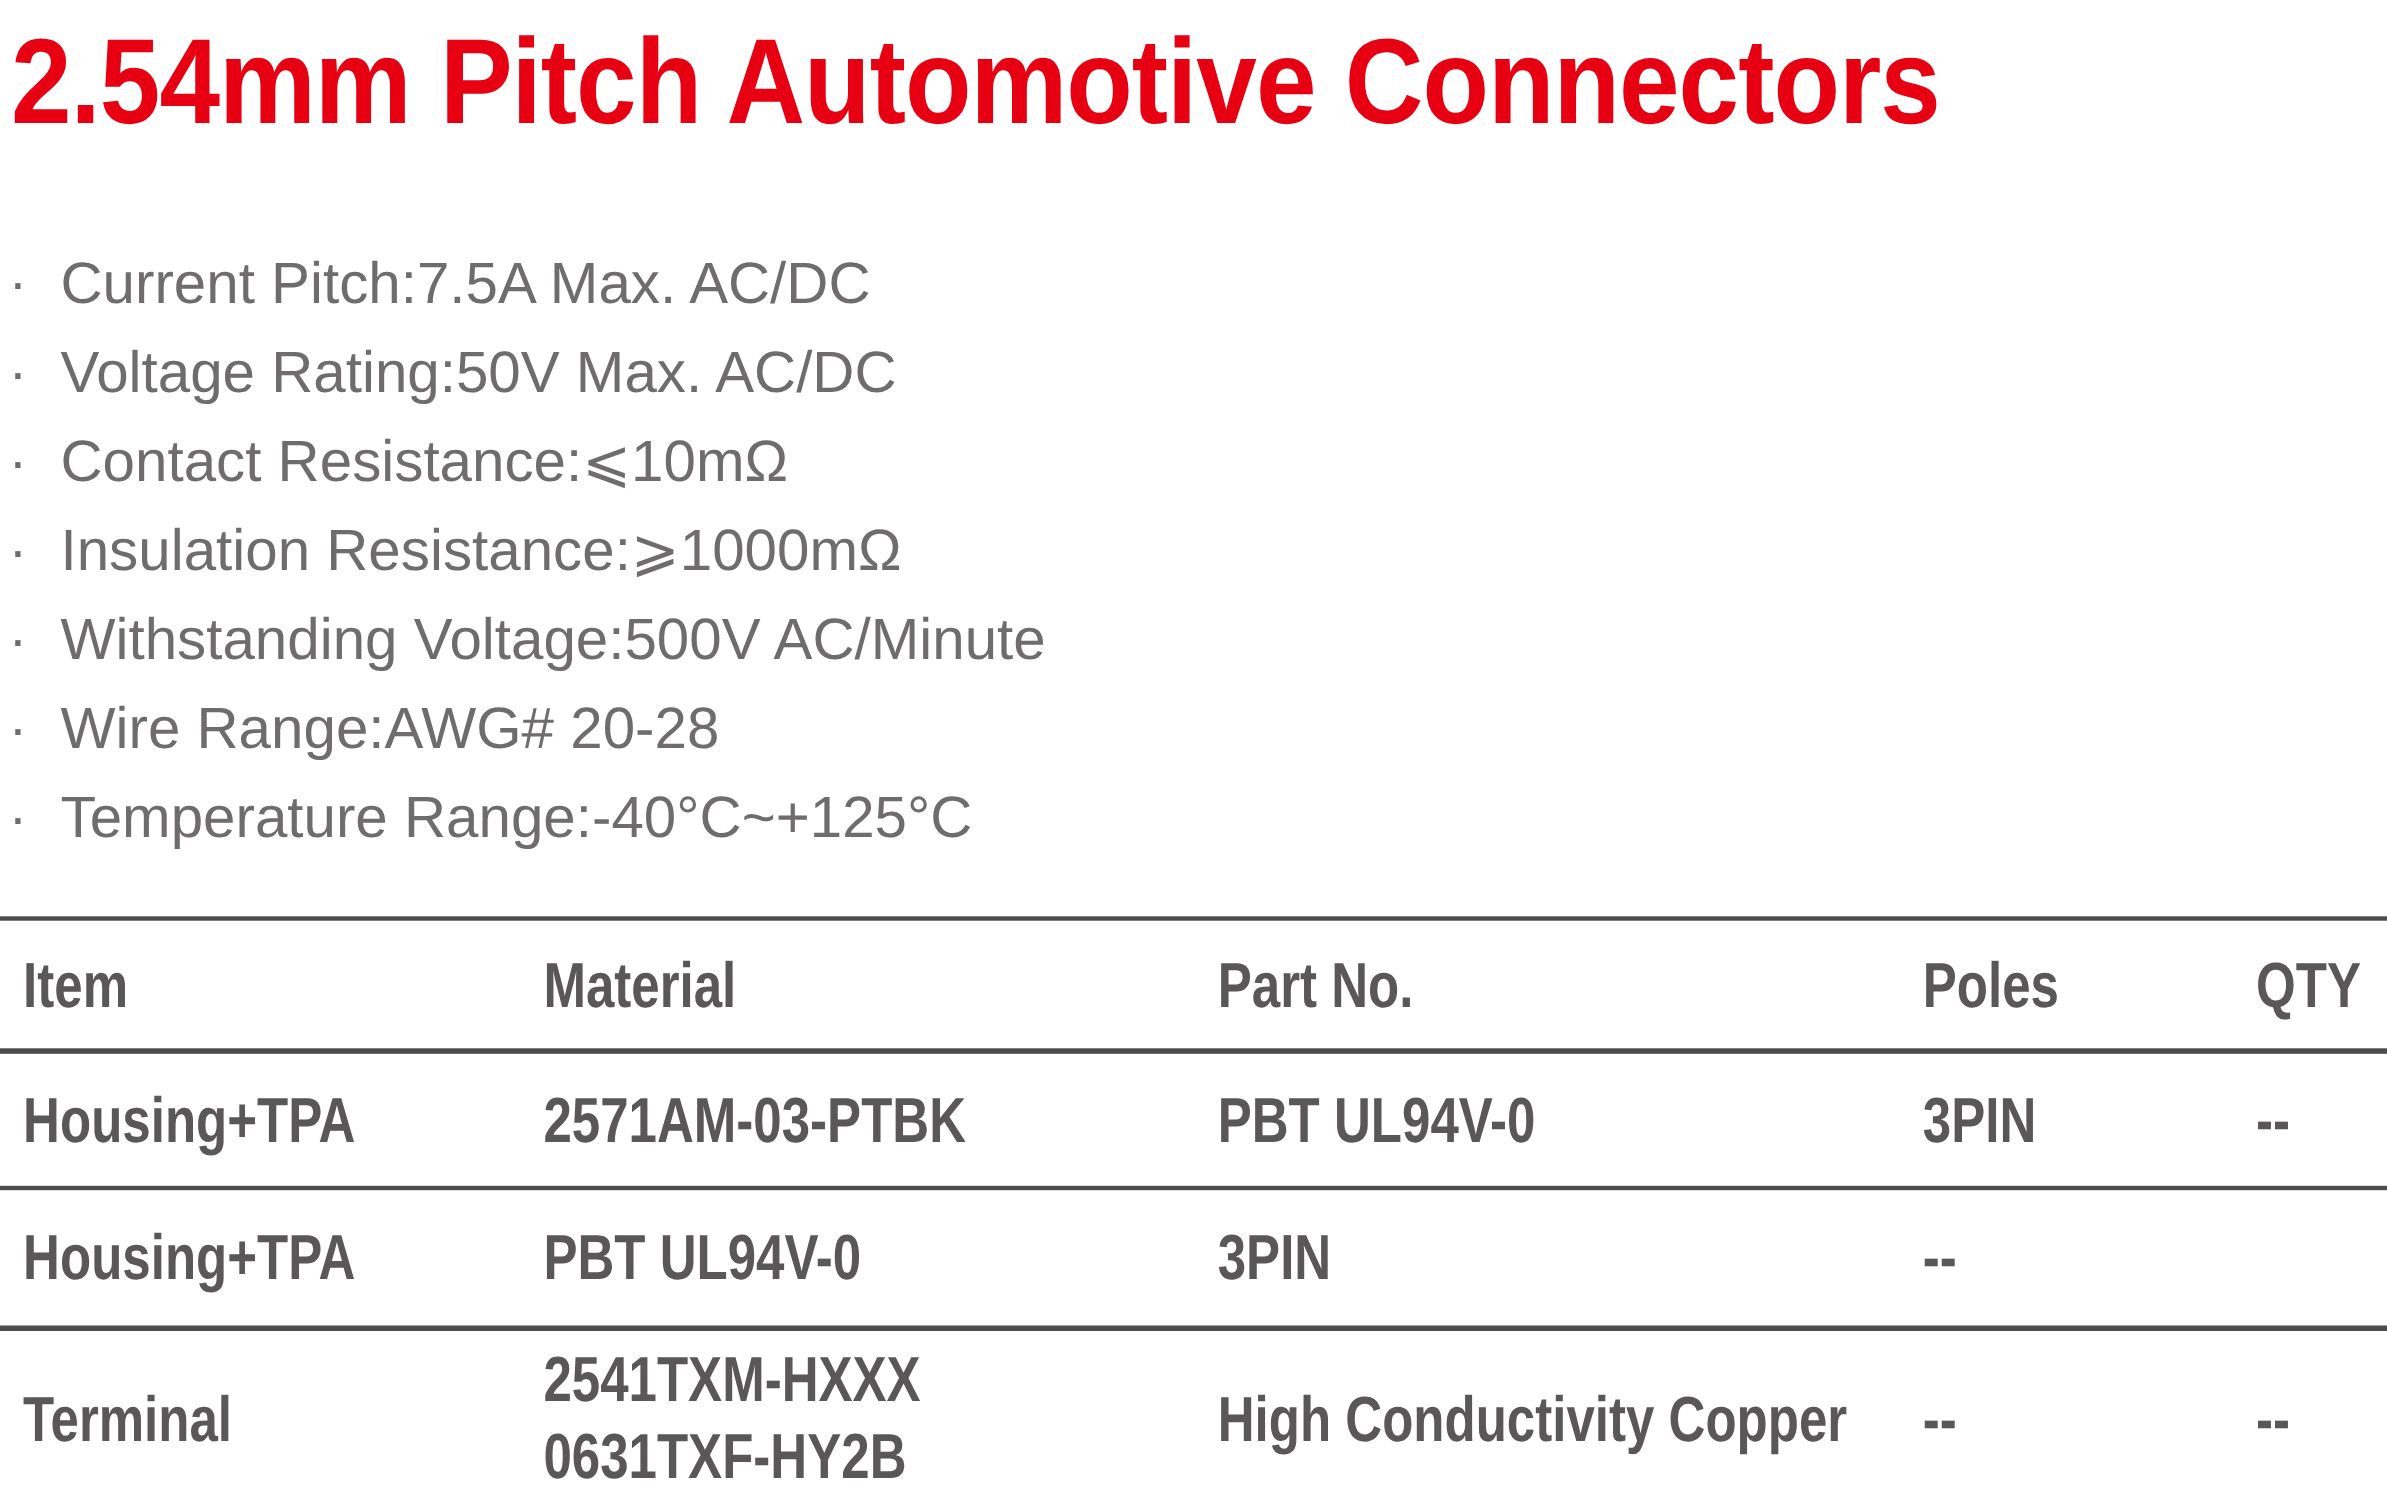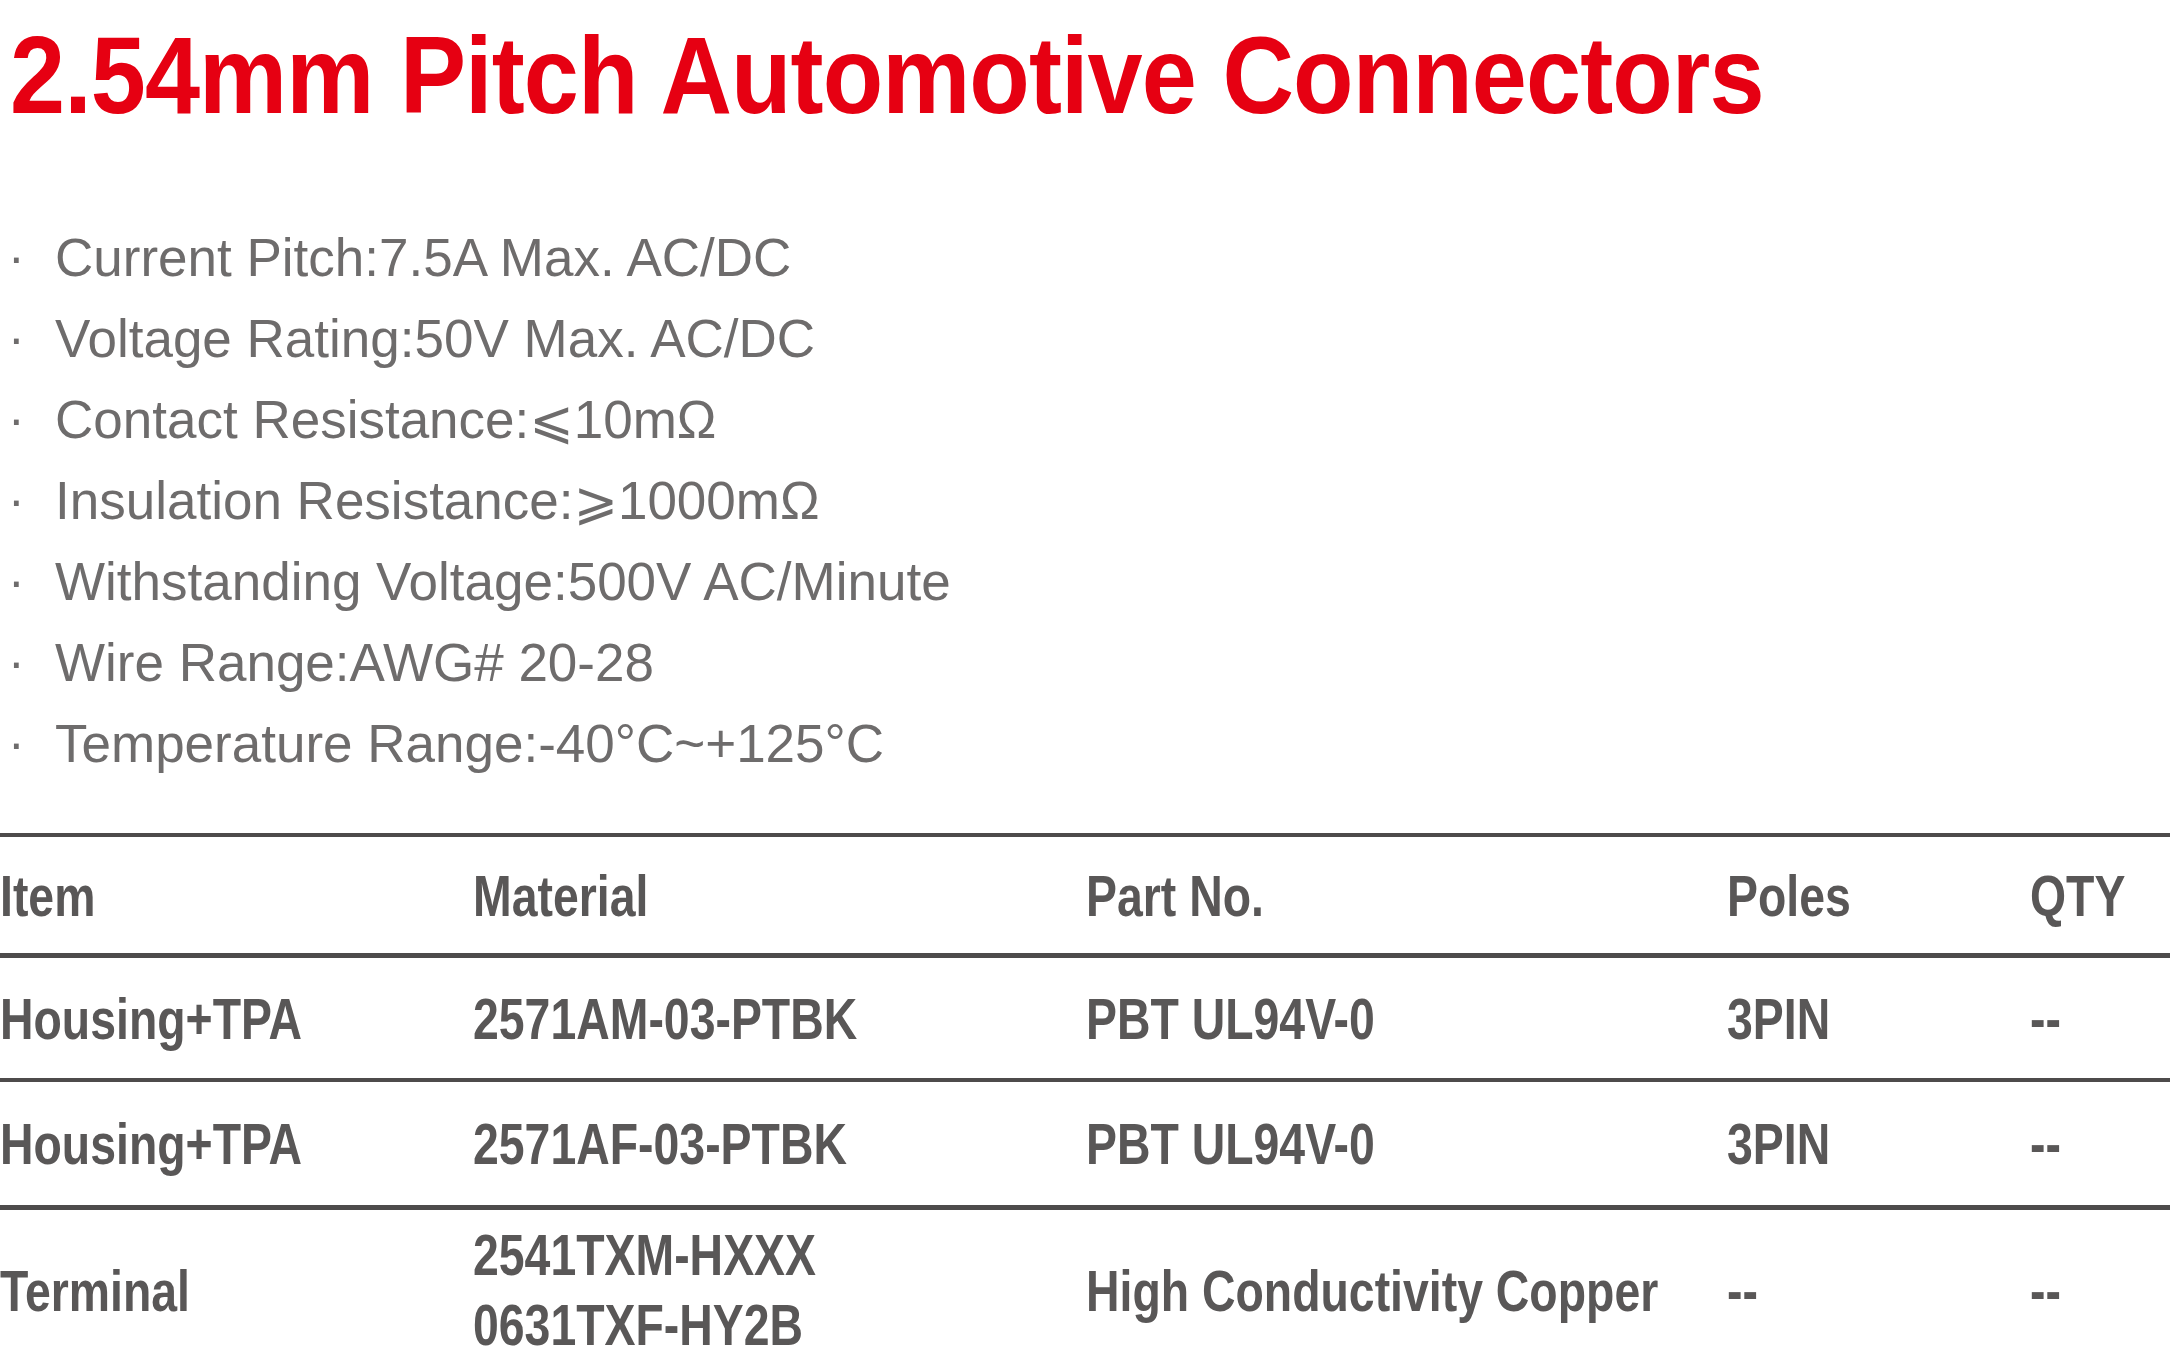--- a/index.html
+++ b/index.html
@@ -92,20 +92,21 @@
   .trow {
     display: grid;
     grid-template-columns: 473px 613px 641px 303px 140px;
     align-items: center;
   }
   .trow-header { height: 116px; border-bottom: 5px solid #4D4B4B; }
   .trow-1      { height: 120px; border-bottom: 4px solid #4D4B4B; }
   .trow-2      { height: 123px; border-bottom: 5px solid #4D4B4B; }
   .trow-3      { height: 160px; }
   .tcell {
+    padding-left: 21px;
     font-size: 58px;
     font-weight: bold;
     white-space: nowrap;
     overflow: visible;
   }
   .cond {
     display: inline-block;
     transform: scaleX(0.80);
     transform-origin: 0 50%;
     white-space: nowrap;
@@ -167,21 +168,20 @@
     <div class="trow trow-1">
       <div class="tcell"><span class="cond">Housing+TPA</span></div>
       <div class="tcell"><span class="cond">2571AM-03-PTBK</span></div>
       <div class="tcell"><span class="cond">PBT UL94V-0</span></div>
       <div class="tcell"><span class="cond">3PIN</span></div>
       <div class="tcell"><span class="cond">--</span></div>
     </div>
 
     <div class="trow trow-2">
       <div class="tcell"><span class="cond">Housing+TPA</span></div>
-      <div class="tcell"><span class="cond">2571AF-03-PTBK</span></div>
       <div class="tcell"><span class="cond">PBT UL94V-0</span></div>
       <div class="tcell"><span class="cond">3PIN</span></div>
       <div class="tcell"><span class="cond">--</span></div>
     </div>
 
     <div class="trow trow-3">
       <div class="tcell"><span class="cond">Terminal</span></div>
       <div class="tcell partno-multiline">
         <div class="pline"><span class="cond">2541TXM-HXXX</span></div>
         <div class="pline"><span class="cond">0631TXF-HY2B</span></div>

